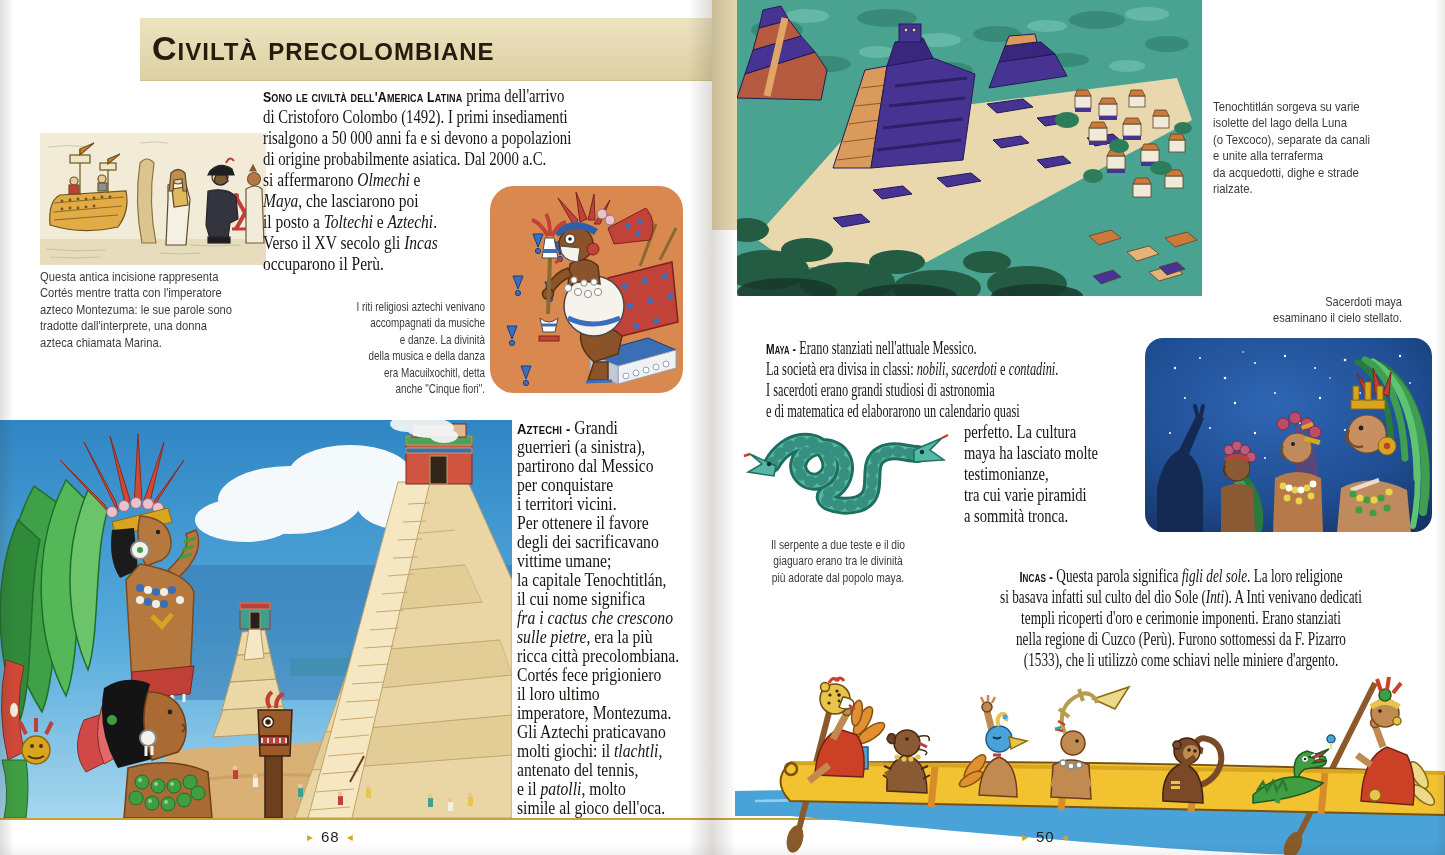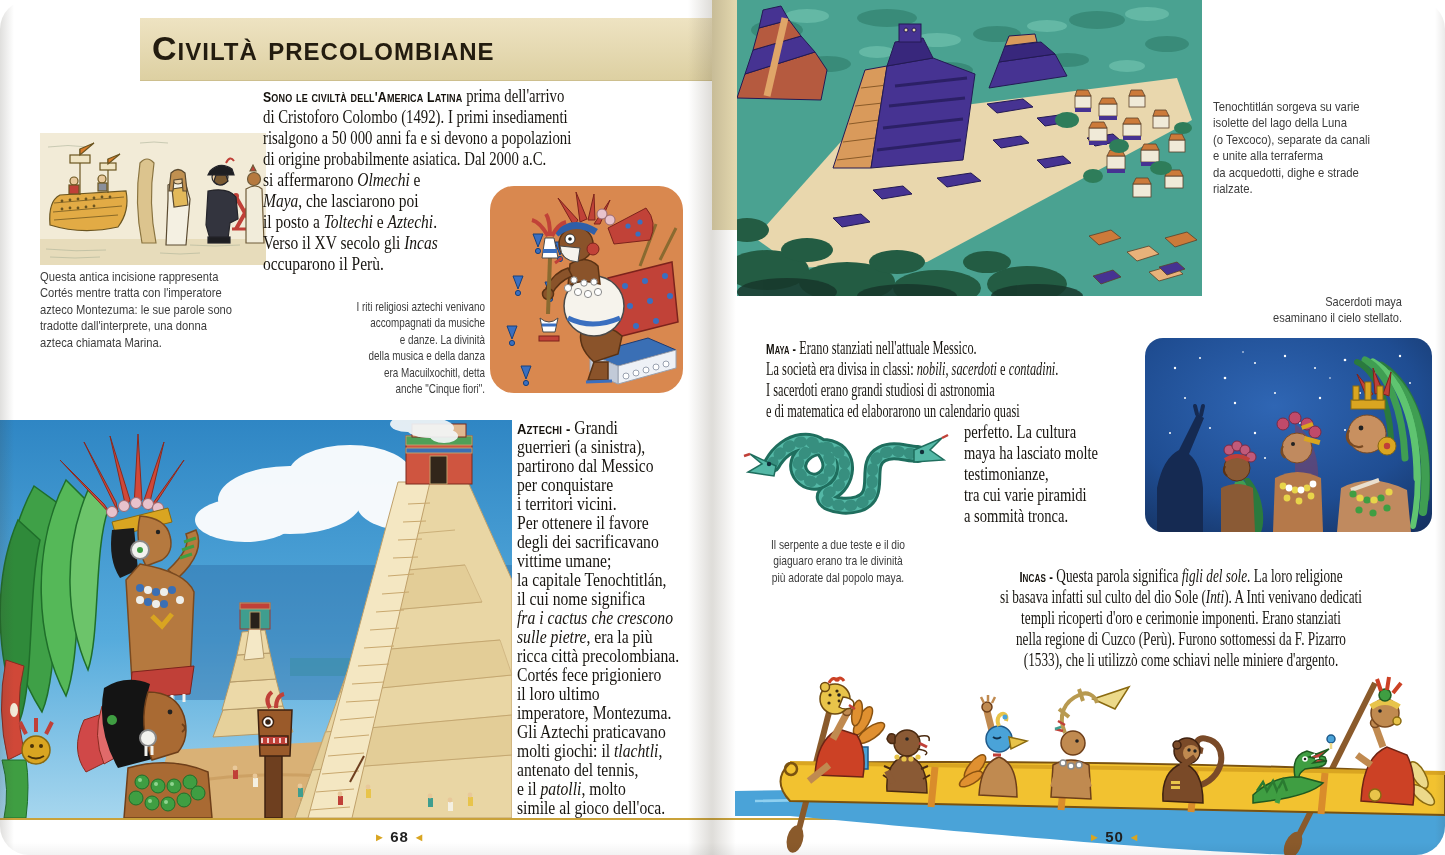--- a/index.html
+++ b/index.html
@@ -1,17 +1,17 @@
 <!DOCTYPE html>
 <html><head>
 <meta charset="utf-8">
 <style>
   html,body{margin:0;padding:0;background:#ffffff;}
   .spread{position:relative;width:1445px;height:855px;background:#ffffff;overflow:hidden;
-          font-family:"Liberation Sans",sans-serif;border-radius:29px;}
+          font-family:"Liberation Sans",sans-serif;}
   .abs{position:absolute;}
 
   
   .title-band{left:140px;top:18px;width:572px;height:62px;background:linear-gradient(#eee3c2,#ddd0a2);
               border-bottom:1px solid #cdbf8e;}
   .page-title{left:152px;top:18px;width:560px;height:62px;line-height:60px;
               font-family:"Liberation Sans",sans-serif;font-weight:700;font-variant:small-caps;
               font-size:34px;letter-spacing:1px;color:#231c0f;}
 
   .body-text{font-family:"Liberation Serif",serif;font-size:18px;line-height:21px;color:#17140f;
@@ -40,21 +40,21 @@
   #deity{left:490px;top:186px;}
   #left-illo{left:0;top:420px;}
   #right-illo{left:737px;top:0;}
   #gutter-tan{left:712px;top:0;width:25px;height:230px;background:#e3d7ae;}
   #priests{left:1145px;top:338px;}
   #serpent{left:742px;top:424px;}
   #boat{left:735px;top:655px;z-index:2;}
 
   #gold-line{left:0;top:818px;width:1445px;height:2px;background:#c9a23a;z-index:1;}
 
-  .pagenum{top:828px;width:130px;text-align:right;font-size:15px;font-weight:700;
+  .pagenum{top:828px;width:130px;text-align:left;font-size:15px;font-weight:400;
            letter-spacing:1px;color:#1f1f1f;z-index:3;}
   #pagenum-left{left:300px;}
   #pagenum-right{left:1015px;}
   .marker{color:#d9a521;font-size:12px;margin:0 7px;position:relative;top:-1px;}
 
   
   .edge{pointer-events:none;z-index:10;}
   #edge-left{left:0;top:0;width:14px;height:855px;background:linear-gradient(to right,rgba(60,55,45,.16),rgba(0,0,0,0));}
   #edge-right{right:0;top:0;width:10px;height:855px;background:linear-gradient(to left,rgba(60,55,45,.10),rgba(0,0,0,0));}
   #gutter-shadow{left:688px;top:0;width:48px;height:855px;

